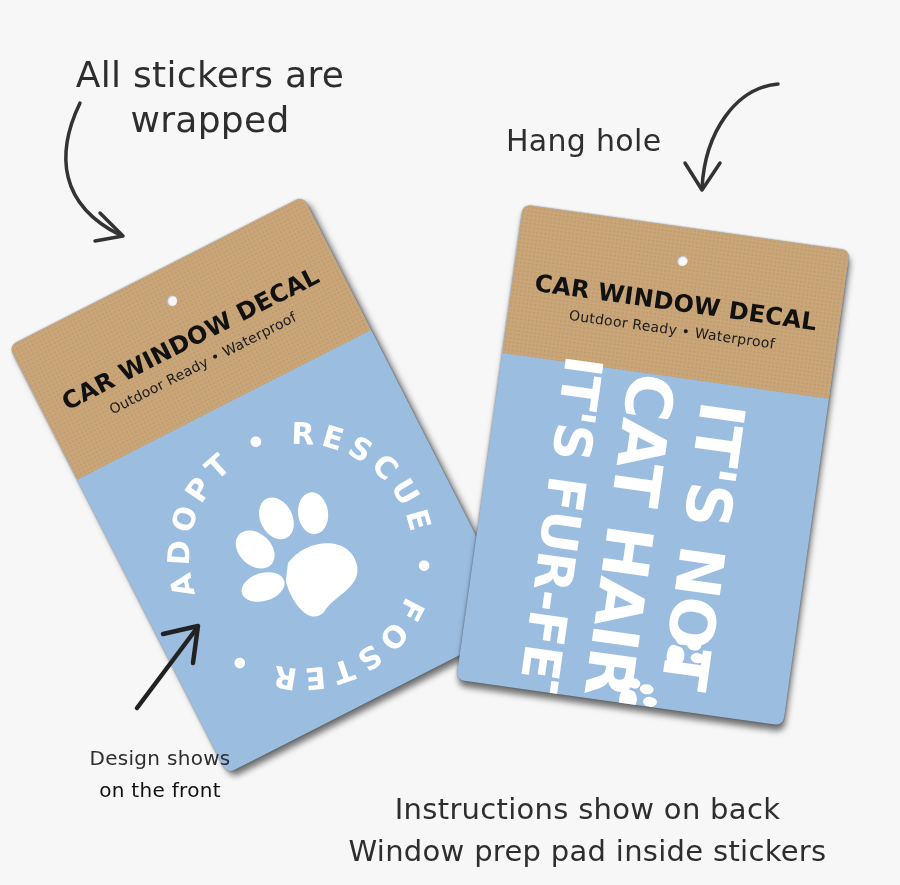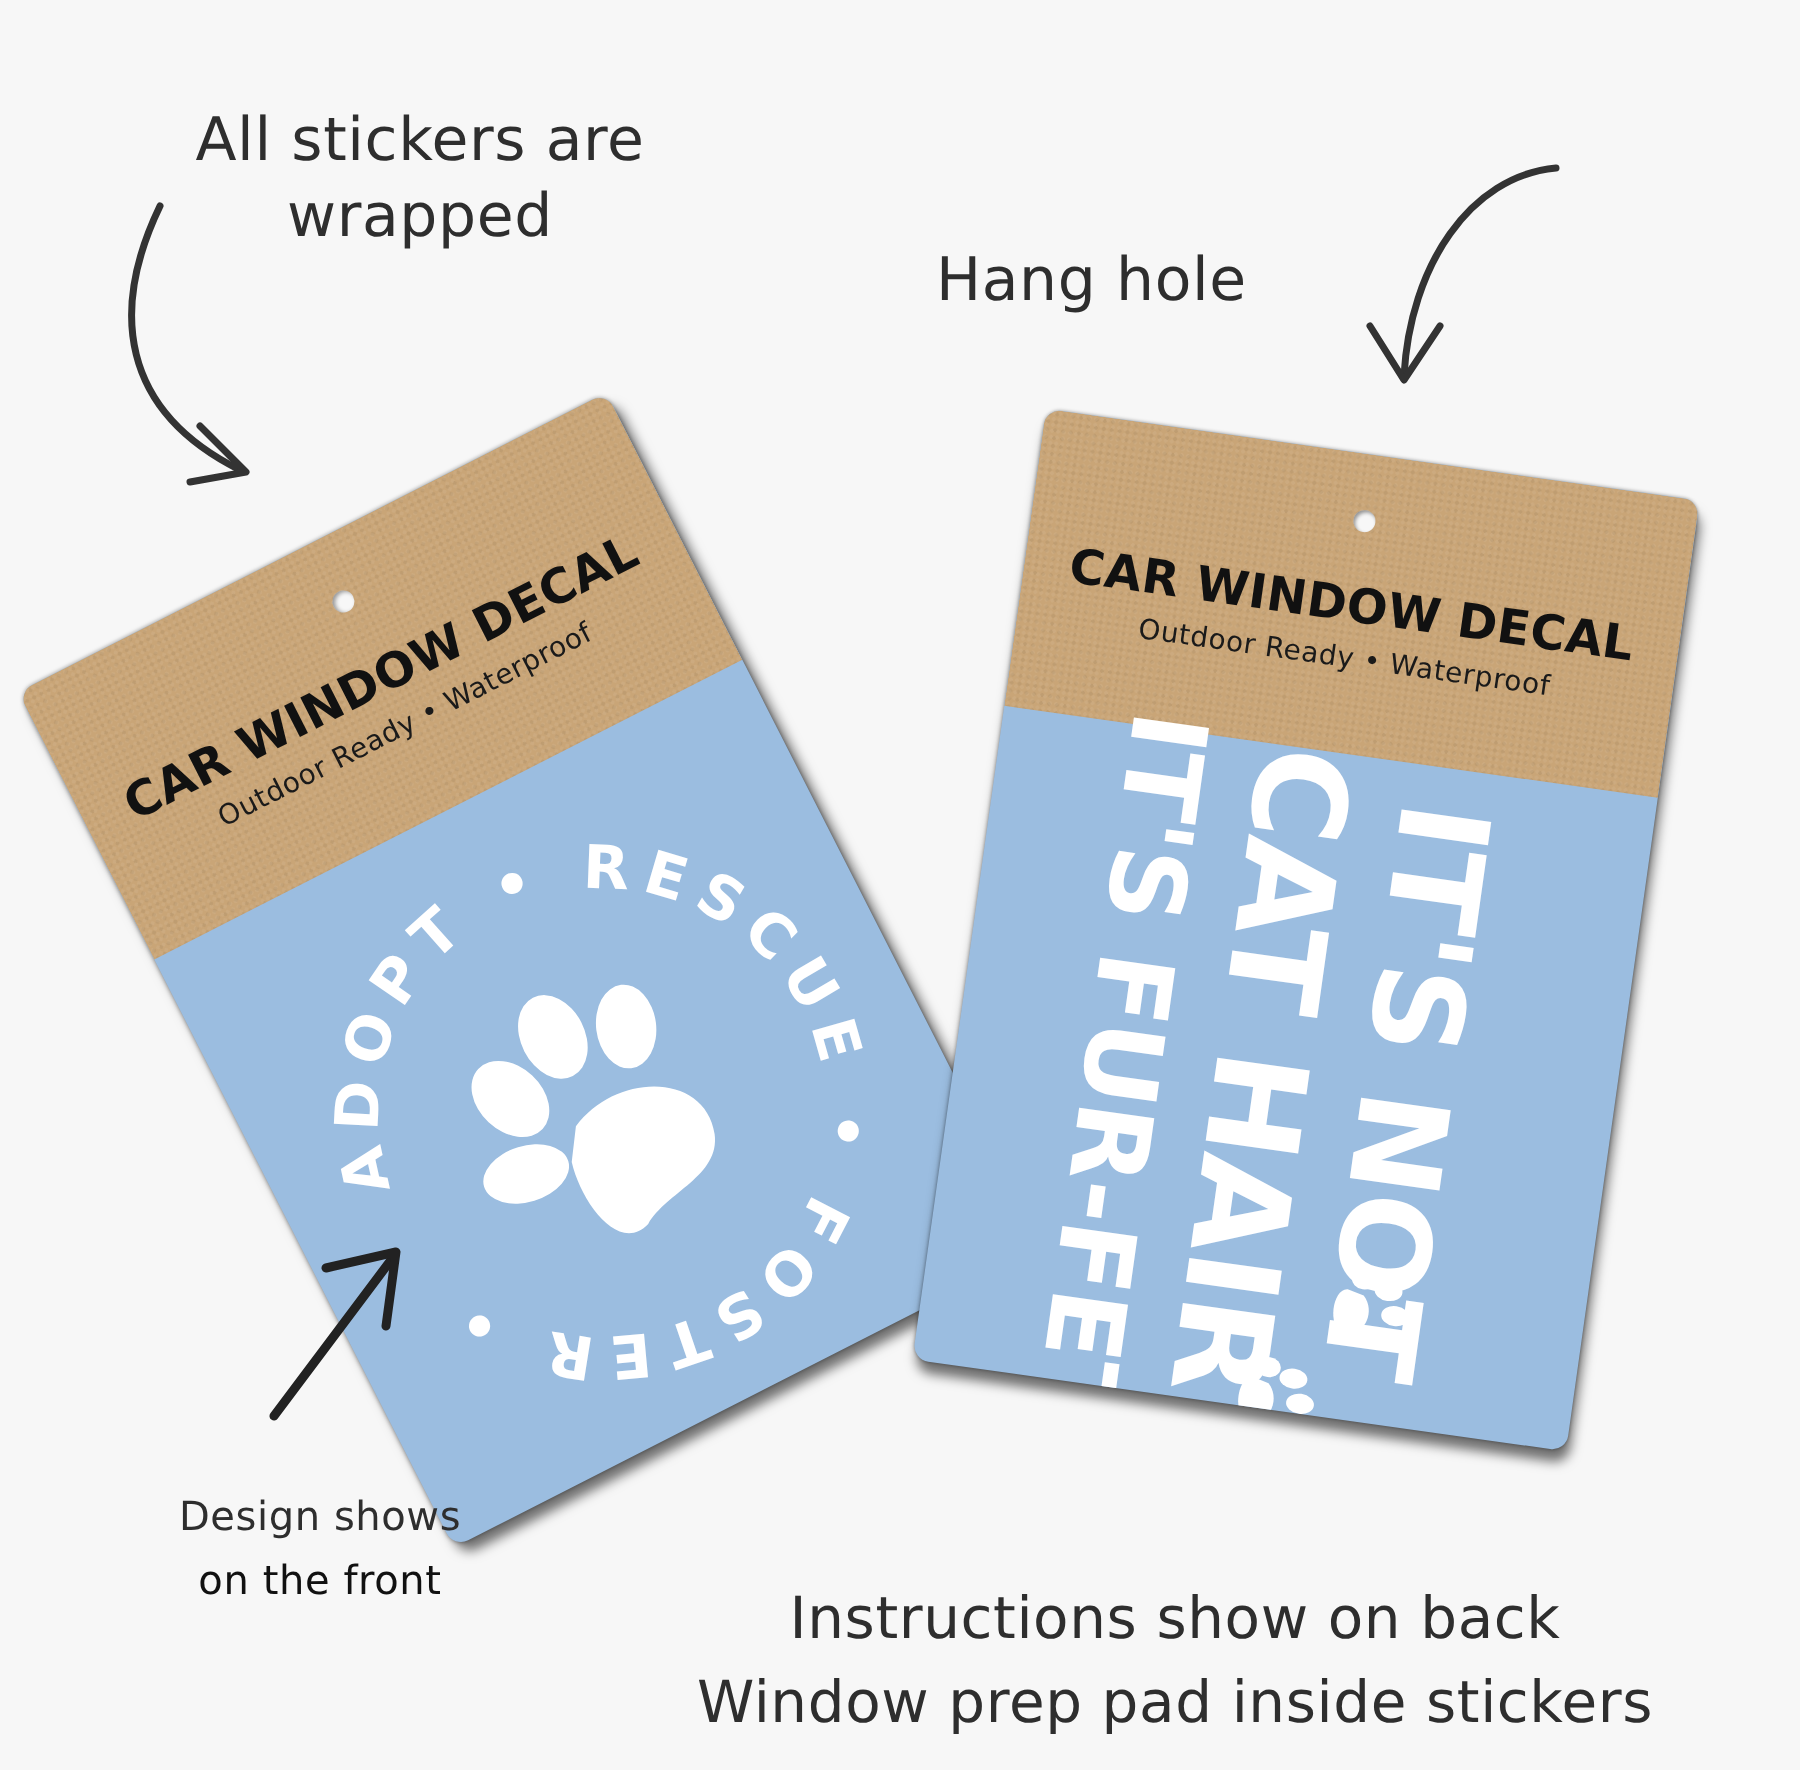--- a/index.html
+++ b/index.html
@@ -64,30 +64,30 @@
   .copyright {
     position: absolute; left: 54px; top: 330px;
     font-family: "DejaVu Sans", sans-serif; font-size: 14px; color: #666;
     letter-spacing: 5px; white-space: nowrap;
     transform-origin: left top; transform: rotate(63deg);
   }
 </style>
 </head>
 <body>
 
-<div class="callout" style="left:70px; top:52px; width:280px; font-size:30px;">
+<div class="callout" style="left:70px; top:52px; width:280px; font-size:36px;">
   <div>All stickers are</div>
   <div>wrapped</div>
 </div>
 <svg class="arrow" style="left:55px; top:95px;" width="90" height="160" viewBox="0 0 90 160">
   <path d="M25 8 C 0 60, 5 110, 65 140" fill="none" stroke="#333" stroke-width="3.5" stroke-linecap="round"></path>
   <path d="M45 118 L 68 141 L 40 146" fill="none" stroke="#333" stroke-width="3.5" stroke-linecap="round" stroke-linejoin="round"></path>
 </svg>
 
-<div class="callout" style="left:468px; top:122px; font-size:30px;">Hang hole</div>
+<div class="callout" style="left:506px; top:122px; font-size:30px;">Hang hole</div>
 <svg class="arrow" style="left:680px; top:78px;" width="110" height="125" viewBox="0 0 110 125">
   <path d="M98 6 C 55 10, 25 55, 22 110" fill="none" stroke="#333" stroke-width="3.5" stroke-linecap="round"></path>
   <path d="M5 85 L 22 112 L 40 85" fill="none" stroke="#333" stroke-width="3.5" stroke-linecap="round" stroke-linejoin="round"></path>
 </svg>
 
 <div class="copyright">© COASTAL CREATORS</div>
 
 <div class="card" id="card-front">
   <div class="kraft">
     <div class="hang-hole"></div>

